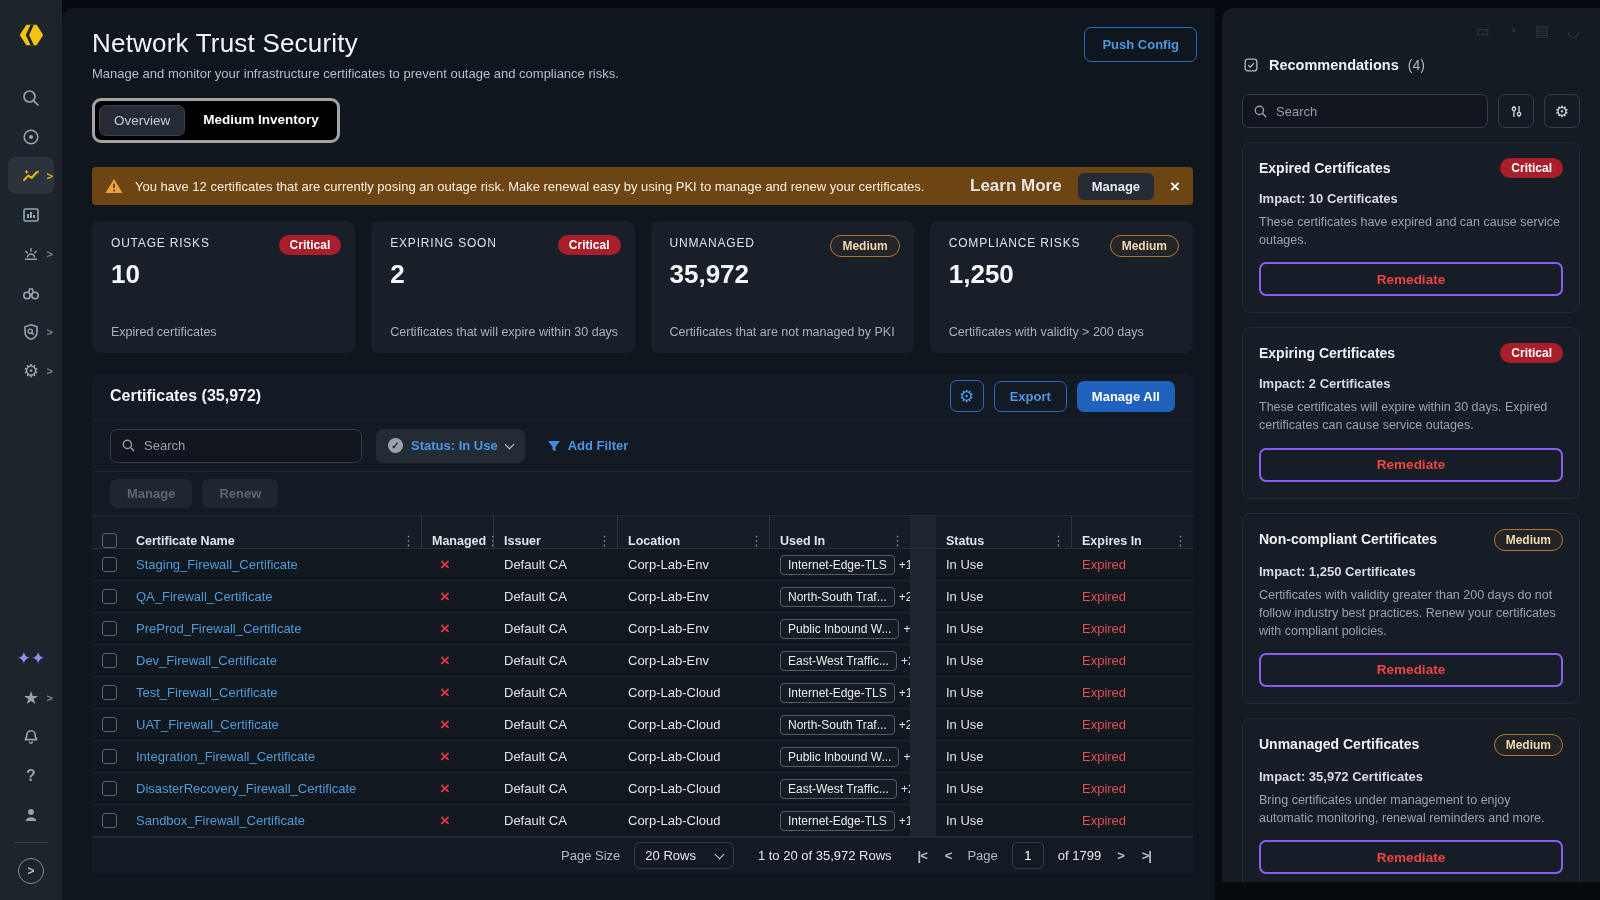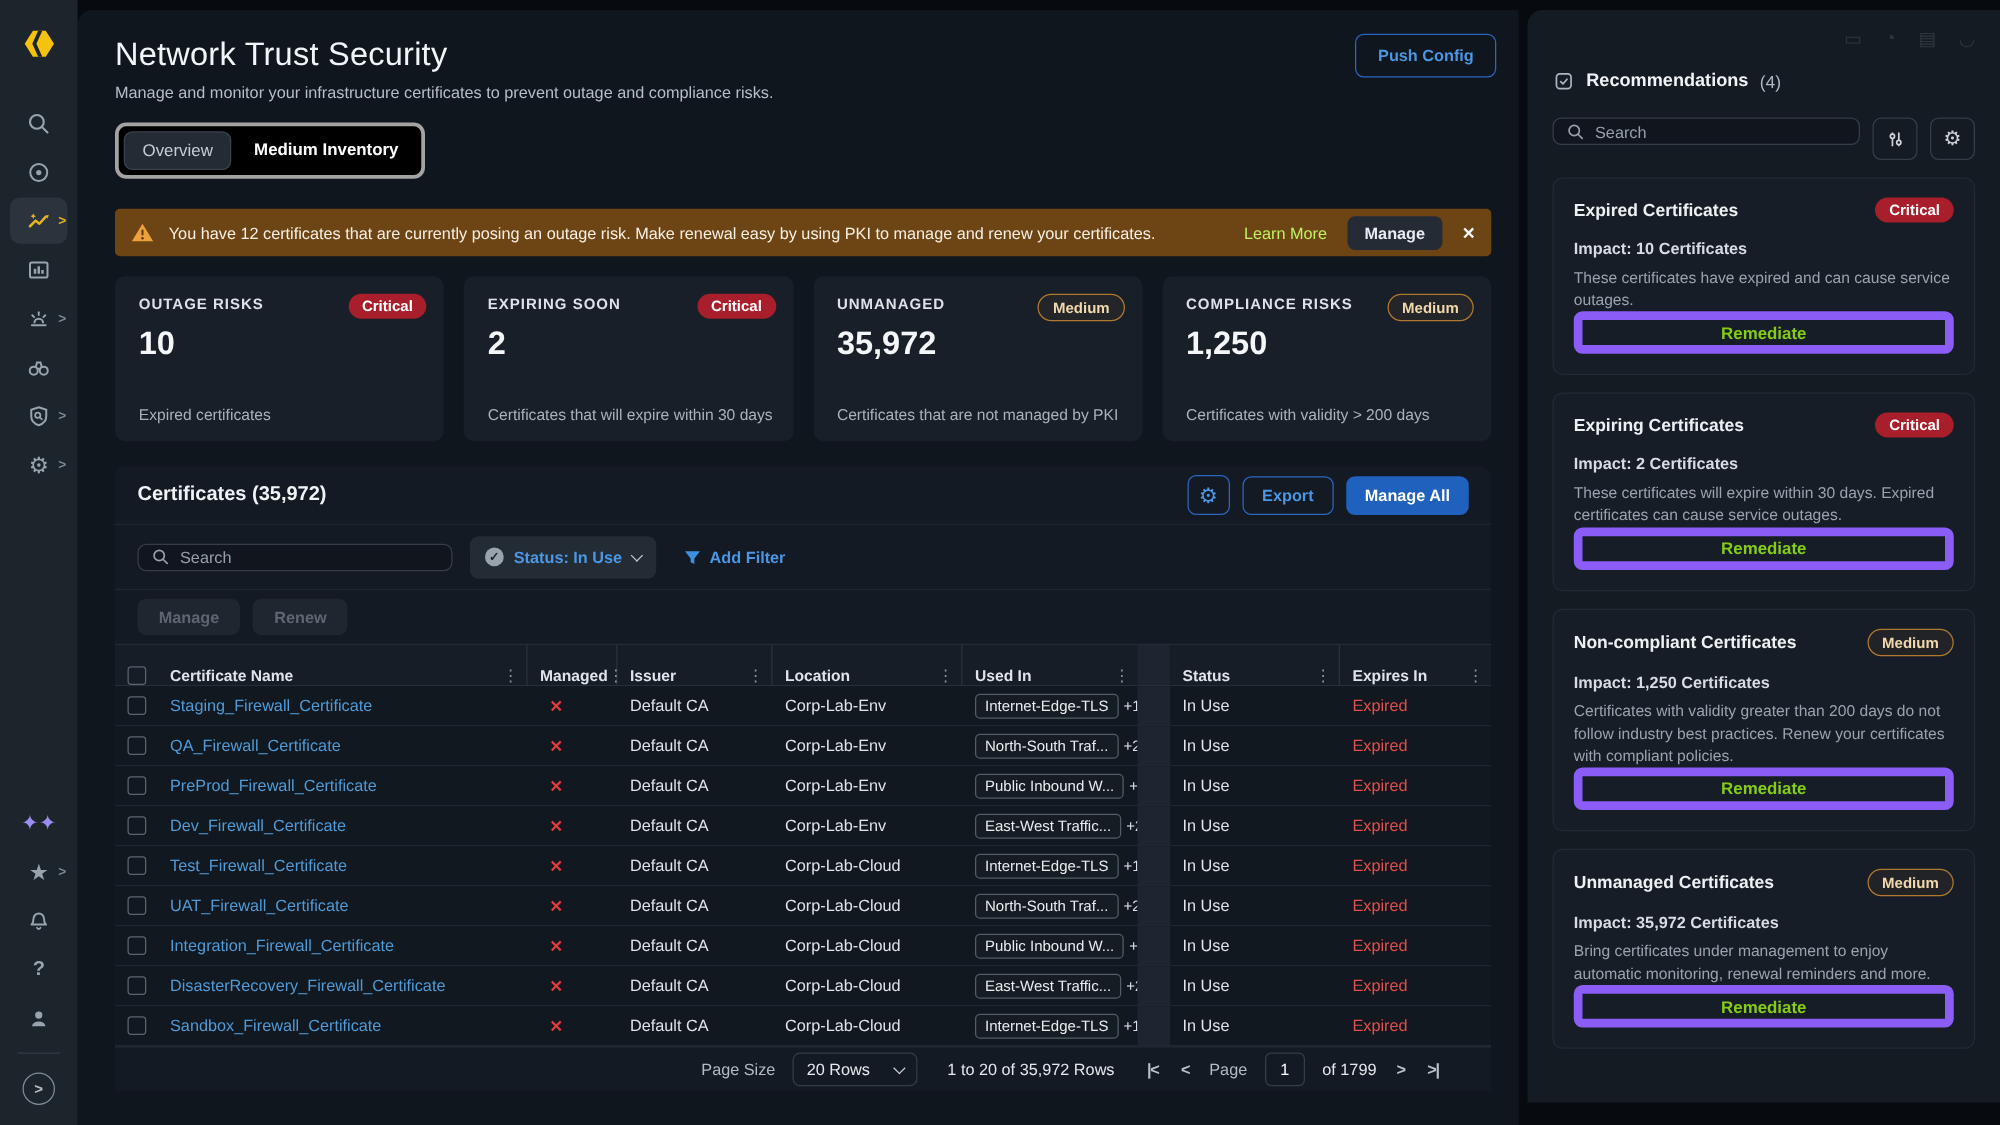--- a/index.html
+++ b/index.html
@@ -26,46 +26,46 @@
   .tabs{display:inline-flex;align-items:flex-start;gap:4px;margin-top:17px;border:3px solid #a3a3a3;background:#000000;border-radius:9px;padding:4px}
   .tab{font-size:13.5px;padding:7px 14px;border-radius:7px;color:#c7cdd4;cursor:pointer}
   .tab.boxed{background:#242b34;border:1px solid #3a424d}
   .tab.selected{color:#fff;font-weight:700;background:transparent;border:none}
 
   .push-config{position:absolute;top:19px;right:18px;border:1px solid #2b66c2;color:#4b97e4;font-size:13px;font-weight:600;padding:9px 17px;border-radius:7px;background:transparent;cursor:pointer}
 
   
   .banner{margin-top:24px;height:38px;background:#6d4514;border-radius:4px;display:flex;align-items:center;padding:0 13px;gap:12px}
   .banner-msg{font-size:13px;color:#f7efe4;flex:1}
-  .banner-link{font-size:13px;font-weight:400;color:#bef264;cursor:pointer;margin-right:4px}
+  .banner-link{font-size:17px;font-weight:700;color:#e5e5e5;cursor:pointer;margin-right:4px}
   .banner-btn{background:#242b34;color:#e8ecf0;font-size:13px;font-weight:600;border:none;border-radius:6px;padding:6px 14px;cursor:pointer}
   .banner-x{color:#f2f5f7;font-size:17px;font-weight:700;margin-left:4px;cursor:pointer;line-height:1}
 
   
   .stats{display:grid;grid-template-columns:repeat(4,1fr);gap:16px;margin-top:16px}
   .stat-card{background:#191f28;border-radius:8px;height:132px;padding:15px 19px;position:relative}
-  .stat-label{font-size:12px;letter-spacing:.8px;color:#dde2e8;font-weight:700}
+  .stat-label{font-size:12px;letter-spacing:.8px;color:#dde2e8;font-weight:400}
   .stat-value{font-size:26px;font-weight:600;color:#f4f6f8;margin-top:9px}
   .stat-desc{position:absolute;left:19px;bottom:14px;font-size:12.5px;color:#a9b1bb}
   .badge{font-size:12px;font-weight:600;padding:3px 11px;border-radius:999px;white-space:nowrap}
   .badge.critical{background:#a81e2b;color:#fff}
   .badge.medium{border:1.5px solid #b1782f;color:#f1d9ad;background:rgba(177,122,49,.07)}
   .stat-card .badge{position:absolute;top:14px;right:14px}
 
   
   .section{margin-top:20px;background:#141a23;border-radius:8px 8px 0 0;overflow:hidden}
   .section-head{height:46px;display:flex;align-items:center;padding:0 18px}
   .section-title{font-size:16px;font-weight:700;color:#f0f3f6}
   .head-actions{margin-left:auto;display:flex;gap:10px;align-items:center}
   .icon-btn{width:34px;height:32px;border:1px solid #2b66c2;border-radius:7px;background:transparent;color:#4b97e4;font-size:17px;display:flex;align-items:center;justify-content:center;cursor:pointer}
   .btn-outline{border:1px solid #2b66c2;color:#4b97e4;background:transparent;font-size:13px;font-weight:600;padding:7px 15px;border-radius:7px;cursor:pointer}
   .btn-primary{background:#1f61bd;color:#fff;border:none;font-size:13px;font-weight:600;padding:8px 15px;border-radius:7px;cursor:pointer}
 
   .filter-row{height:52px;display:flex;align-items:center;gap:14px;padding:0 18px;border-top:1px solid #1e2530}
-  .search-box{display:flex;align-items:center;gap:8px;width:252px;height:22px;border:1px solid #343d48;border-radius:7px;padding:0 10px;background:#11161e;color:#97a1ab}
+  .search-box{display:flex;align-items:center;gap:8px;width:252px;height:34px;border:1px solid #343d48;border-radius:7px;padding:0 10px;background:#11161e;color:#97a1ab}
   .search-box input{flex:1;background:transparent;border:none;outline:none;color:#e6eaee;font-size:13px;font-family:inherit}
   .search-box input::placeholder{color:#96a0aa}
   .chip{display:flex;align-items:center;gap:8px;height:34px;background:#232b35;border-radius:7px;padding:0 12px;cursor:pointer}
   .chip-label{font-size:13px;color:#4b97e4;font-weight:600}
   .check-circle{width:15px;height:15px;border-radius:50%;background:#99a3ad;color:#1b222a;font-size:10px;display:flex;align-items:center;justify-content:center;font-weight:700}
   .chev{width:7px;height:7px;border-right:1.6px solid #c8ced5;border-bottom:1.6px solid #c8ced5;transform:rotate(45deg);margin-top:-3px}
   .add-filter{display:flex;align-items:center;gap:7px;color:#4b97e4;font-size:13px;font-weight:600;cursor:pointer;margin-left:8px}
 
   .actions-row{height:44px;display:flex;align-items:center;gap:10px;padding:0 18px;border-top:1px solid #1e2530}
   .btn-disabled{background:#20262f;color:#5d6772;font-size:13px;font-weight:600;border:none;border-radius:7px;padding:7px 17px;cursor:default}
@@ -105,21 +105,21 @@
   .rp-count{font-size:14px;color:#aeb6bf}
   .rp-search-row{display:flex;gap:10px;margin-top:20px}
   .rp-search{flex:1}
   .sq-btn{width:36px;height:34px;border:1px solid #343d48;border-radius:7px;background:transparent;color:#cdd3d9;display:flex;align-items:center;justify-content:center;cursor:pointer;font-size:16px}
   .rec-card{background:#171d26;border:1px solid #222a34;border-radius:8px;padding:15px 16px 16px 16px;margin-top:14px}
   .rec-card:first-of-type{margin-top:22px}
   .rec-top{display:flex;align-items:flex-start;justify-content:space-between;gap:10px}
   .rec-title{font-size:14px;font-weight:700;color:#eef1f4;padding-top:2px}
   .rec-impact{font-size:13px;font-weight:600;color:#d6dce2;margin-top:13px}
   .rec-desc{font-size:12.5px;color:#99a3ad;line-height:1.45;margin-top:7px}
-  .remediate{width:100%;height:34px;border:7px solid #8b5cf6;border-radius:7px;background:transparent;color:#84cc16;font-size:13.5px;font-weight:600;cursor:pointer}
+  .remediate{width:100%;height:34px;margin-top:13px;border:2px solid #8b5cf6;border-radius:7px;background:transparent;color:#ef4444;font-size:13.5px;font-weight:600;cursor:pointer}
 </style>
 </head>
 <body>
 
 <nav class="rail">
   <div class="logo">
     <svg width="30" height="30" viewBox="0 0 32 32">
       <path d="M11 5 h11 l7 11 -7 11 H11 L4 16 Z" fill="#f5c20f"></path>
       <path d="M15.5 5 L10.5 16 L15.5 27 H19 L14 16 L19 5 Z" fill="#1c242c"></path>
     </svg>

